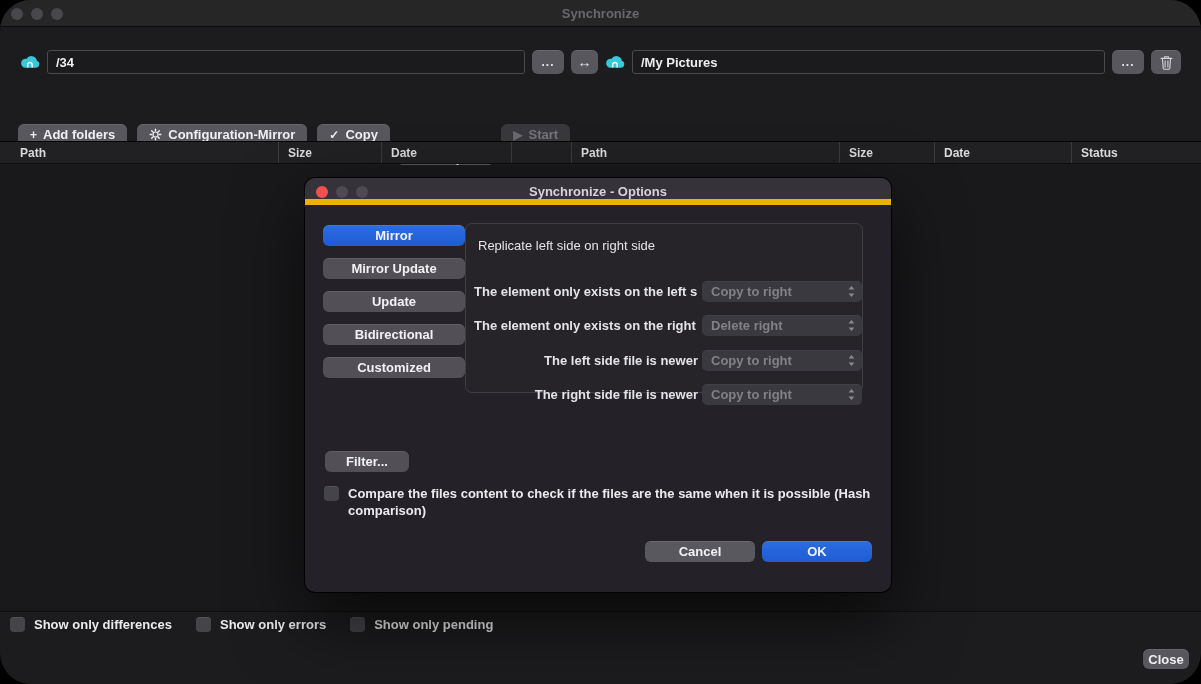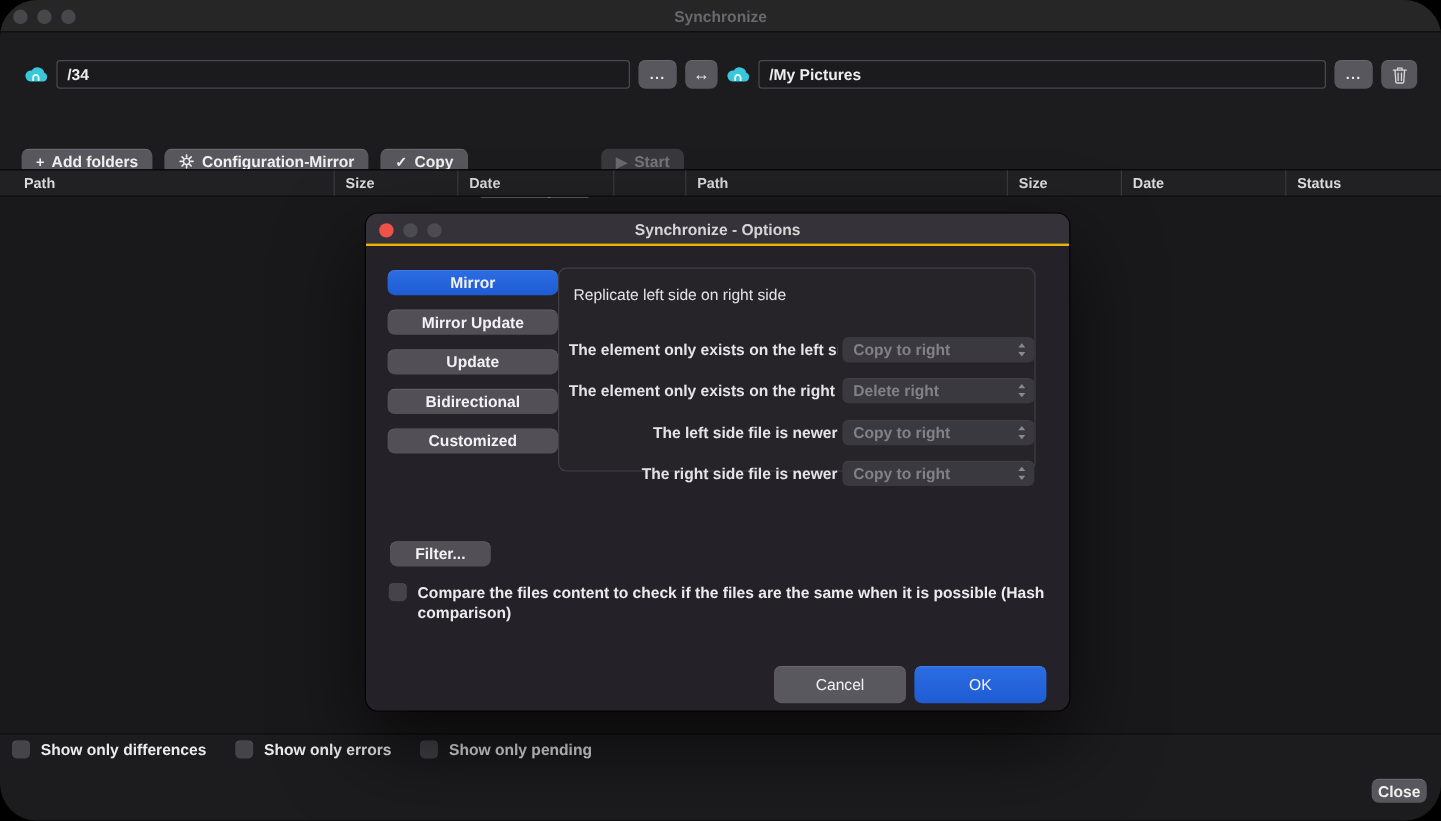--- a/index.html
+++ b/index.html
@@ -66,21 +66,21 @@
   .check-label { font-size:13px; font-weight:700; color:#ebebed; }
   .close-btn { position:absolute; right:12px; top:649px; width:46px; height:20px; font-size:13px;
                display:inline-flex; align-items:center; justify-content:center;
                background:#58575d; border-radius:6px; color:#f0f0f2; font-weight:700;
                box-shadow:inset 0 0.5px 0 rgba(255,255,255,.18); }
 
   
   .dialog { position:absolute; left:305px; top:178px; width:586px; height:414px;
             background:#242228; border-radius:10px; overflow:hidden;
             box-shadow:0 0 0 1px rgba(0,0,0,.85), 0 28px 70px rgba(0,0,0,.65); }
-  .dlg-titlebar { position:relative; height:27px; background:#353339; border-bottom:2px solid #eab308; }
+  .dlg-titlebar { position:relative; height:27px; background:#353339; border-bottom:6px solid #eab308; }
   .dlg-titlebar .dots { position:absolute; left:11px; top:8px; display:flex; gap:8px; }
   .dlg-titlebar .dot { background:#4c4b51; }
   .dlg-titlebar .dot.red { background:#f0514a; }
   .dlg-title { position:absolute; left:0; right:0; top:0; height:27px; line-height:27px;
                text-align:center; font-size:13px; font-weight:700; color:#d5d5d8; }
 
   .mode-btn { position:absolute; left:18px; width:142px; height:21px; border-radius:6px;
               display:flex; align-items:center; justify-content:center; background:#524f57;
               color:#f2f2f4; font-size:13px; font-weight:700;
               box-shadow:inset 0 0.5px 0 rgba(255,255,255,.18); }
@@ -101,22 +101,22 @@
 
   .filter-btn { position:absolute; left:20px; top:273px; width:84px; height:21px; border-radius:6px;
                 display:flex; align-items:center; justify-content:center; background:#524f57;
                 color:#f2f2f4; font-size:13px; font-weight:700;
                 box-shadow:inset 0 0.5px 0 rgba(255,255,255,.18); }
 
   .hash-check { position:absolute; left:19px; top:308px; }
   .hash-text { position:absolute; left:43px; top:307px; width:528px; font-size:13px; font-weight:600;
                color:#ebebed; line-height:17px; }
 
-  .dlg-btn { position:absolute; top:377px; width:110px; height:31px; border-radius:6px;
-             display:flex; align-items:center; justify-content:center; font-size:13px; font-weight:400;
+  .dlg-btn { position:absolute; top:363px; width:110px; height:21px; border-radius:6px;
+             display:flex; align-items:center; justify-content:center; font-size:13px; font-weight:700;
              color:#f2f2f4; box-shadow:inset 0 0.5px 0 rgba(255,255,255,.2); }
   .cancel-btn { left:340px; background:#59585e; }
   .ok-btn { left:457px; background:linear-gradient(180deg,#2b6de2,#1f5cd4); }
 
   svg { display:block; }
 </style>
 </head>
 <body>
 
 <div class="window">

